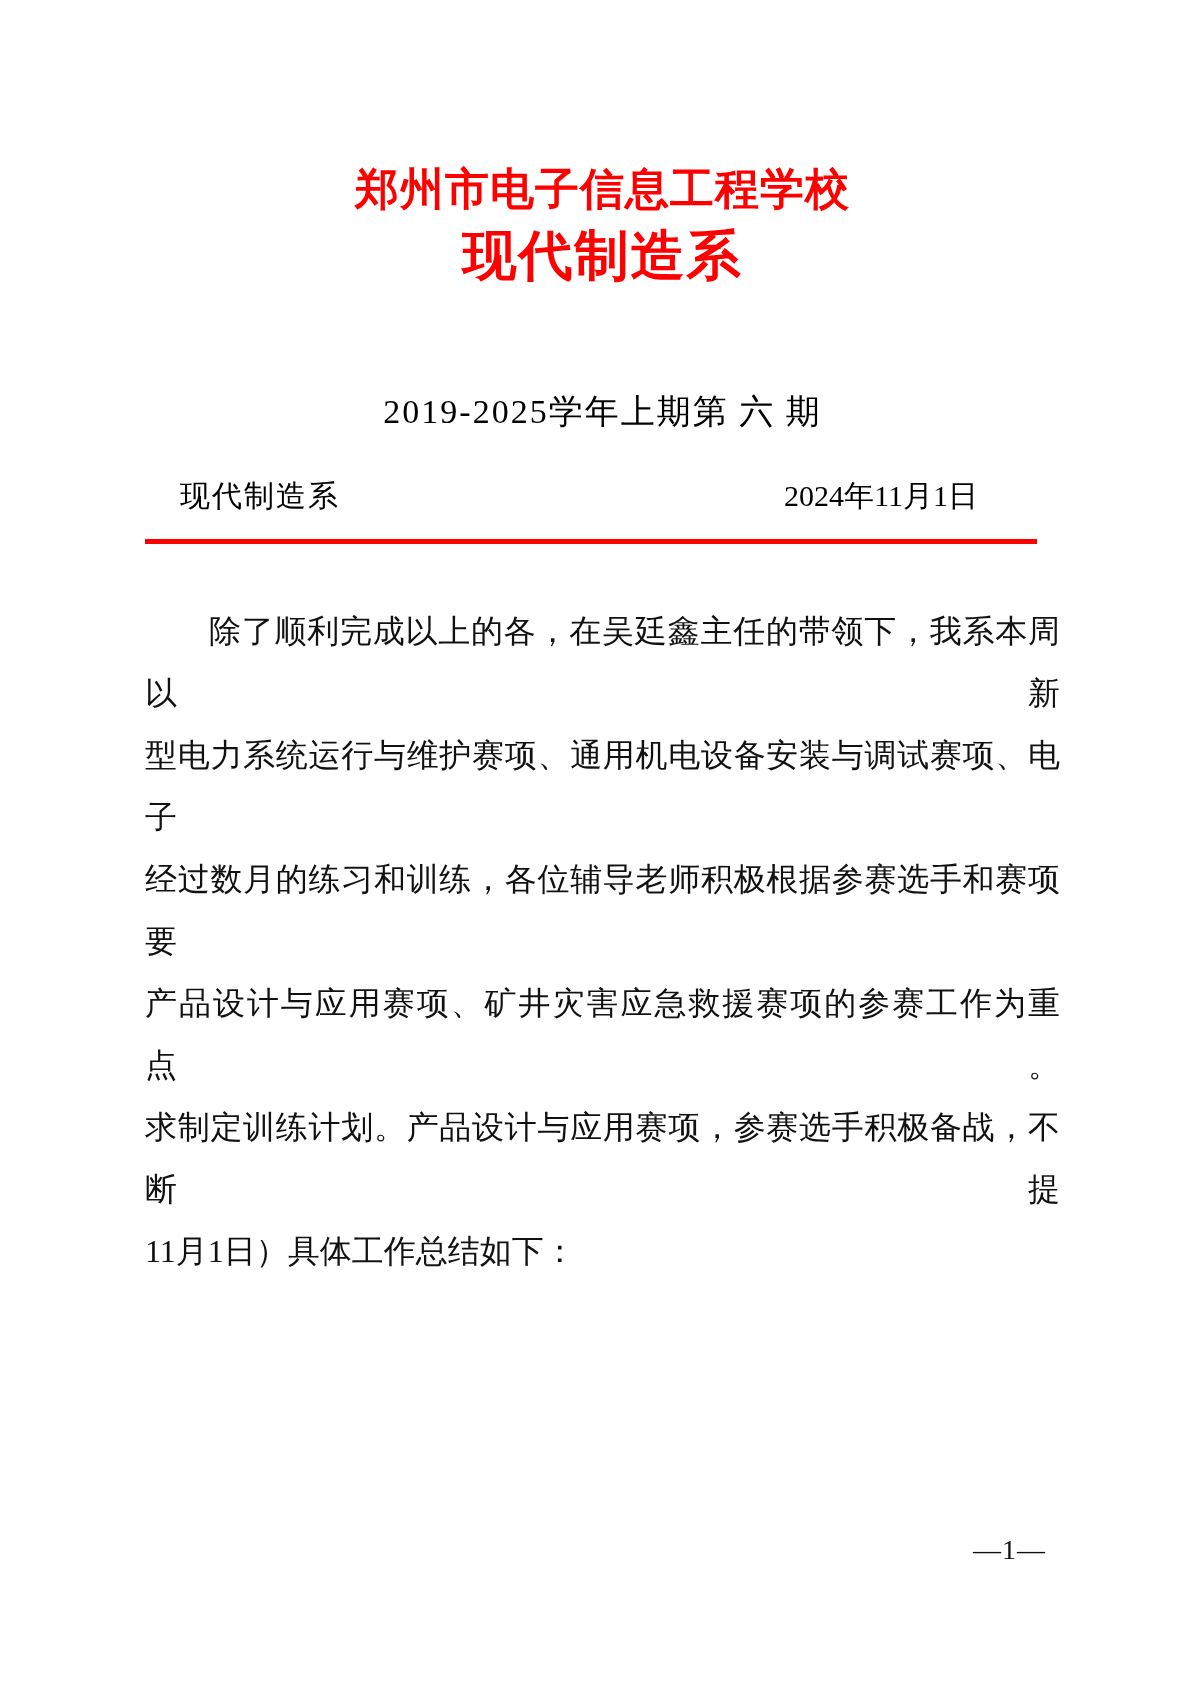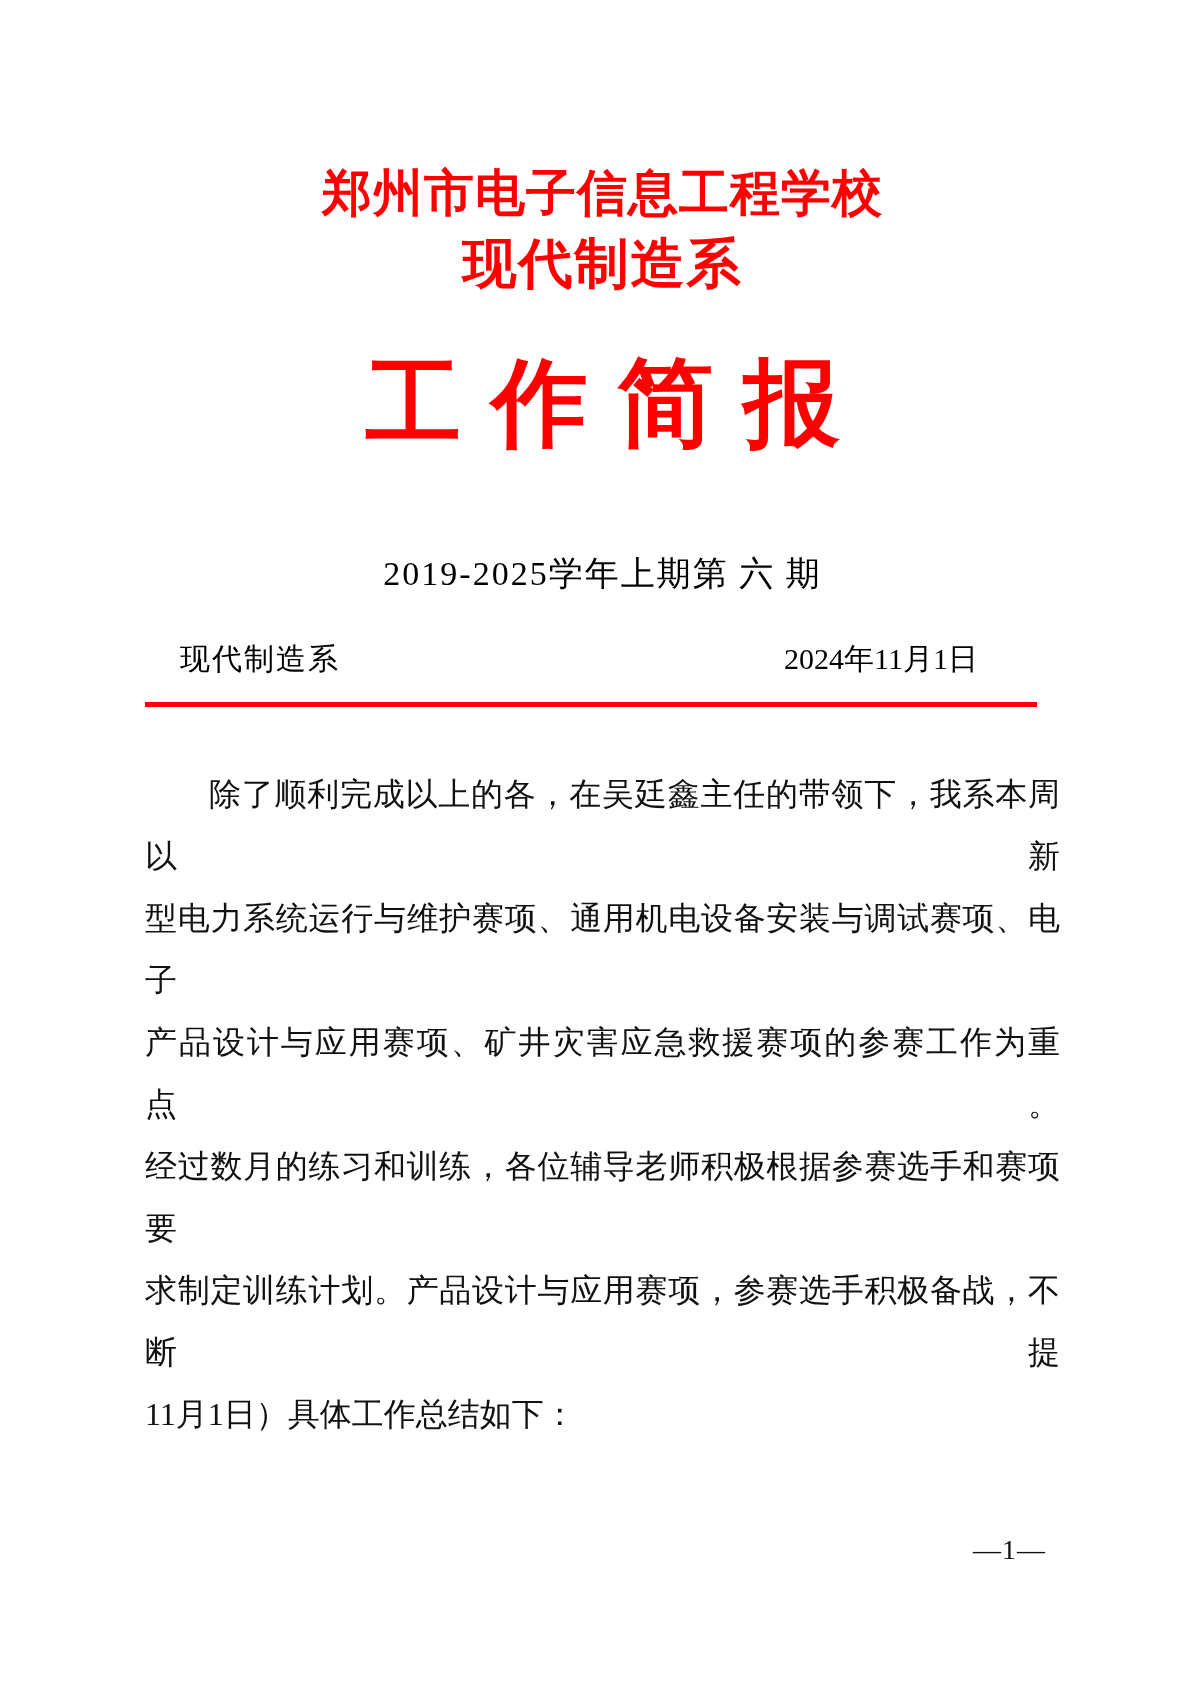--- a/index.html
+++ b/index.html
@@ -14,21 +14,21 @@
     color: #000000;
     overflow: hidden;
   }
   .content {
     padding: 158px 131px 0 145px; 
   }
   .school-title {
     color: #fe0000;
     font-family: "Liberation Sans", sans-serif;
     font-weight: bold;
-    font-size: 50px;
+    font-size: 44px;
     line-height: 1.4;
     text-align: center;
     letter-spacing: 1px;
   }
   .dept-title {
     color: #fe0000;
     font-family: "Liberation Sans", sans-serif;
     font-weight: bold;
     font-size: 54px;
     line-height: 1.3;
@@ -89,36 +89,35 @@
 </style>
 </head>
 <body>
 
 <div class="page">
   <div class="content">
 
     <div class="school-title">郑州市电子信息工程学校</div>
     <div class="dept-title">现代制造系</div>
 
-    <div class="report-title">工作简报</div>
 
     <div class="issue-line">2019-2025学年上期第 六 期</div>
 
     <div class="info-row">
       <span class="info-issuer">现代制造系</span>
       <span class="info-date">2024年11月1日</span>
     </div>
 
     <div class="red-rule"></div>
 
     <div class="body-paragraph">
       <div class="body-line first">除了顺利完成以上的各，在吴廷鑫主任的带领下，我系本周以新</div>
       <div class="body-line">型电力系统运行与维护赛项、通用机电设备安装与调试赛项、电子</div>
+      <div class="body-line">经过数月的练习和训练，各位辅导老师积极根据参赛选手和赛项要</div>
       <div class="body-line">产品设计与应用赛项、矿井灾害应急救援赛项的参赛工作为重点。</div>
-      <div class="body-line">经过数月的练习和训练，各位辅导老师积极根据参赛选手和赛项要</div>
       <div class="body-line">求制定训练计划。产品设计与应用赛项，参赛选手积极备战，不断提</div>
       <div class="body-line last">11月1日）具体工作总结如下：</div>
     </div>
 
   </div>
 
   <div class="page-number">—1—</div>
 </div>
 
 </body></html>

